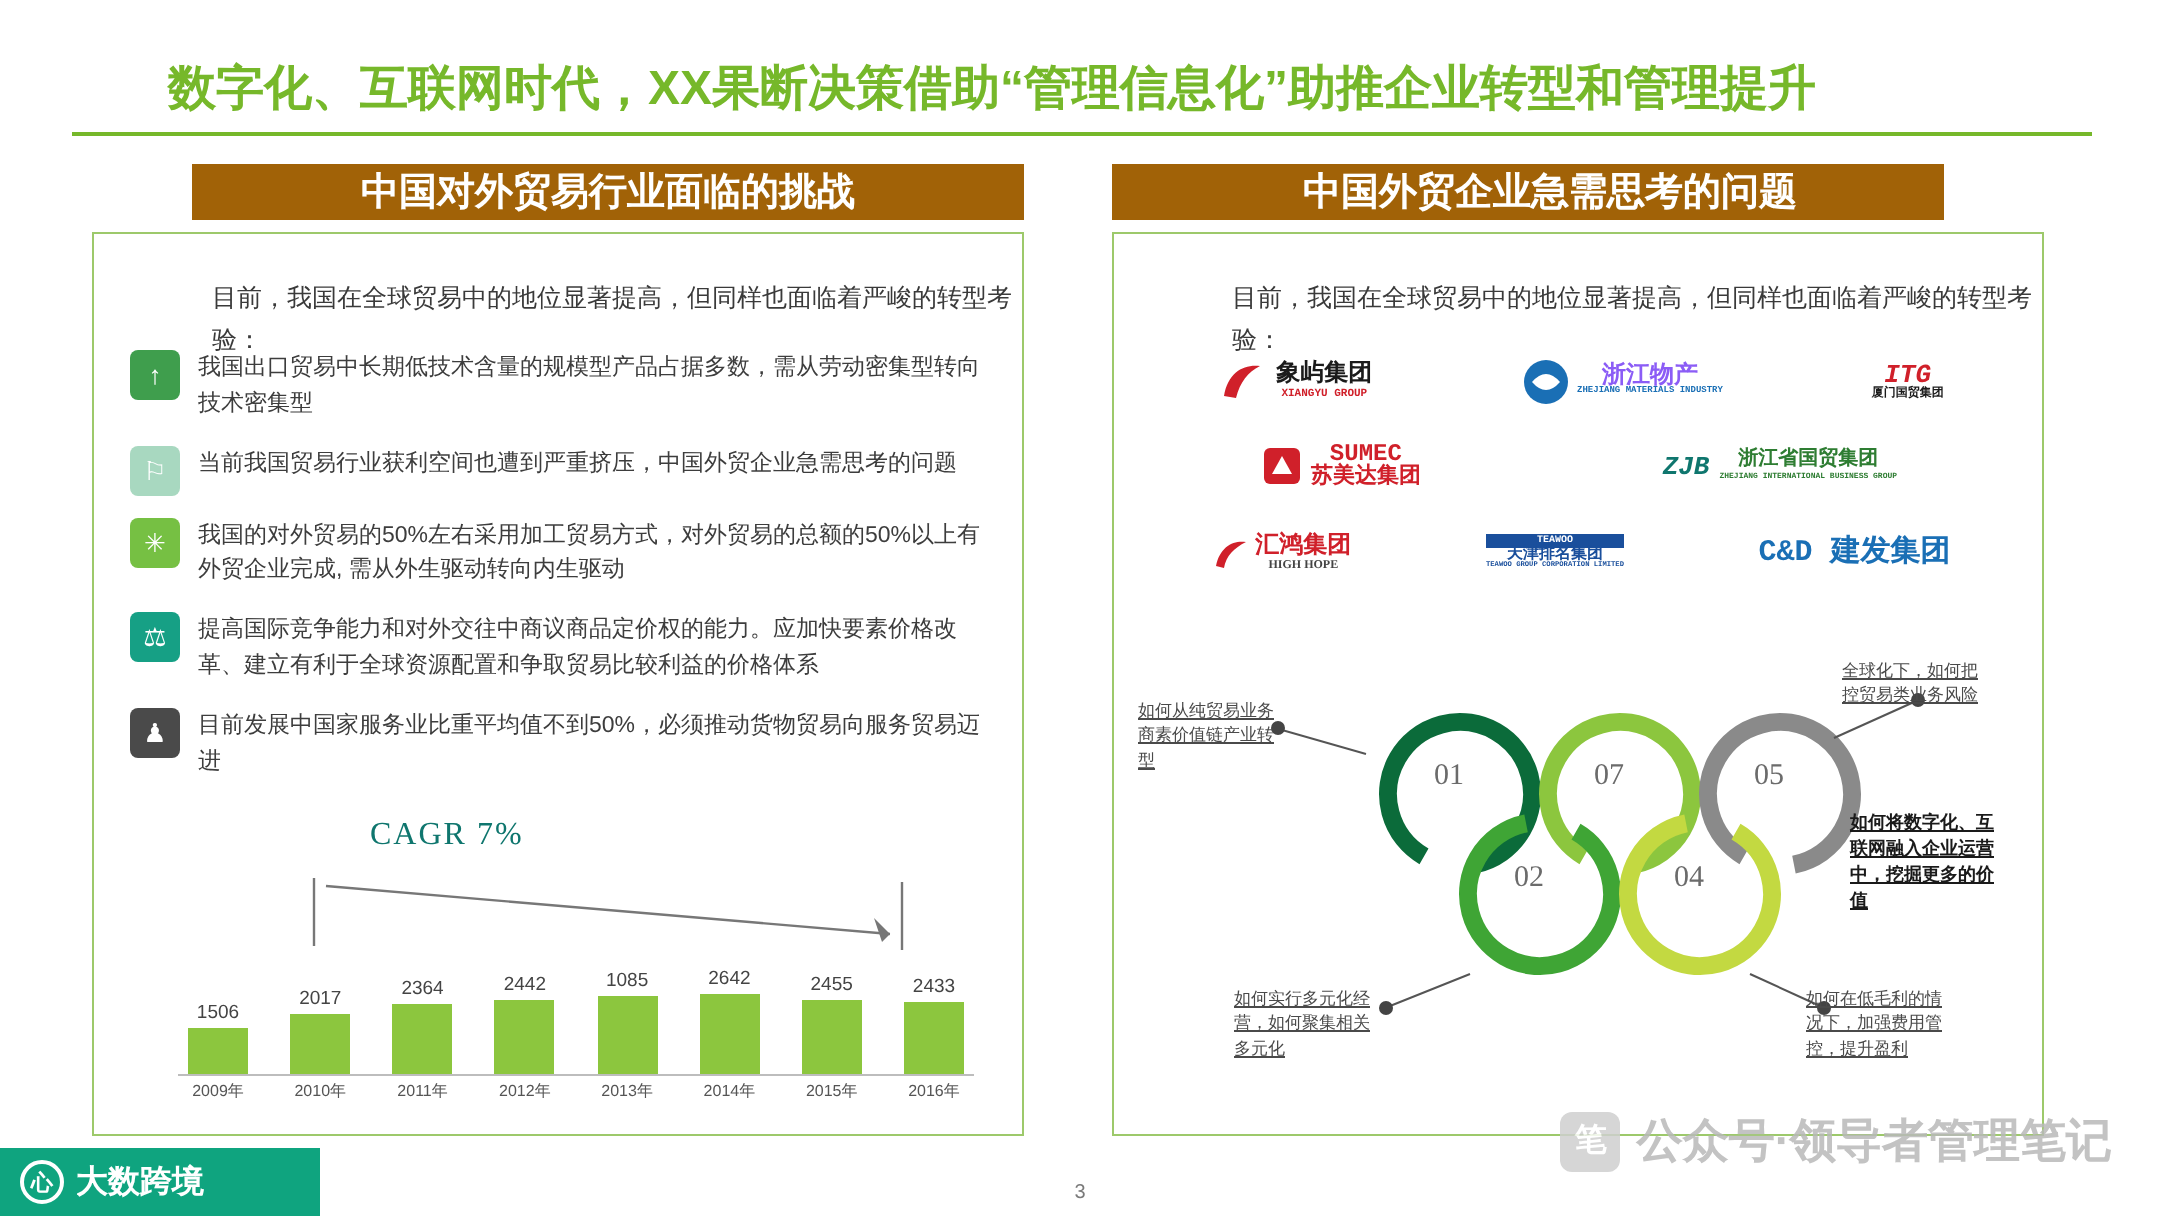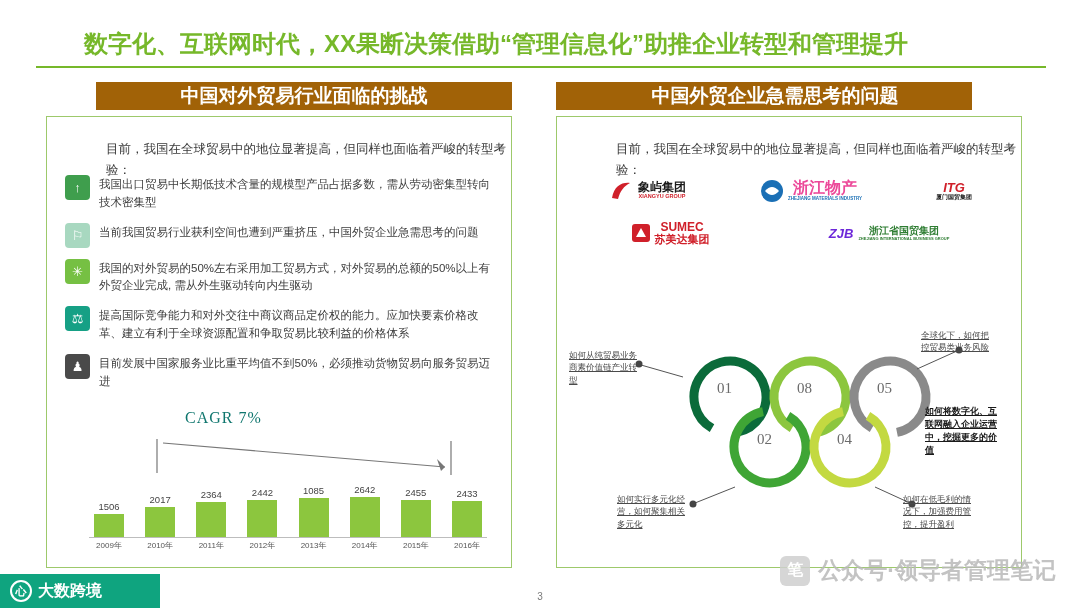--- a/index.html
+++ b/index.html
@@ -79,21 +79,21 @@
     display:flex; justify-content:space-between;
   }
   .xlabel { width:40px; text-align:center; font-size:8px; color:#555; }
 
   
   .logos {
     position:absolute; left:14px; top:52px; width:438px; height:130px;
   }
   .logo-row { display:flex; align-items:center; justify-content:space-around; height:43px; }
   .logo { display:flex; align-items:center; justify-content:center; }
-  .logo-txt { font-weight:bold; line-height:1.05; text-align:center; }
+  .logo-txt { font-weight:bold; line-height:1.05; text-align:center;font-family:Liberation Mono, monospace; }
 
   
   .rings { position:absolute; left:8px; top:190px; width:450px; height:220px; }
   .ring-label {
     position:absolute; font-size:8.5px; color:#4a4a4a; line-height:1.45; width:72px;text-decoration:underline;
   }
   .ring-label.bold { font-weight:bold; color:#1a1a1a; font-size:9px; width:78px; }
   .ring-num {
     position:absolute; font-size:15px; color:#6b6b6b; font-family:"Liberation Serif", serif;
   }
@@ -229,21 +229,21 @@
             <div class="logo-txt" style="color:#1a1a1a;font-size:12px">象屿集团</div>
             <div class="logo-txt" style="color:#d0202a;font-size:5.5px">XIANGYU GROUP</div>
           </div>
         </div>
         <div class="logo">
           <svg width="24" height="24" viewBox="0 0 24 24">
             <circle cx="12" cy="12" r="11" fill="#1a6fb5"></circle>
             <path d="M5 12 Q12 4 19 12 Q12 20 5 12Z" fill="#fff"></path>
           </svg>
           <div style="margin-left:4px">
-            <div class="logo-txt" style="color:#ec4899;font-size:16px">浙江物产</div>
+            <div class="logo-txt" style="color:#8b5cf6;font-size:12px">浙江物产</div>
             <div class="logo-txt" style="color:#1a6fb5;font-size:4.5px">ZHEJIANG MATERIALS INDUSTRY</div>
           </div>
         </div>
         <div class="logo">
           <div style="text-align:center">
             <div class="logo-txt" style="color:#d0202a;font-size:13px;font-style:italic">ITG</div>
             <div class="logo-txt" style="color:#1a1a1a;font-size:6px">厦门国贸集团</div>
           </div>
         </div>
       </div>
@@ -252,25 +252,46 @@
           <svg width="20" height="20" viewBox="0 0 20 20">
             <rect x="1" y="1" width="18" height="18" rx="3" fill="#d0202a"></rect>
             <path d="M5 14 L10 5 L15 14 Z" fill="#fff"></path>
           </svg>
           <div style="margin-left:4px">
             <div class="logo-txt" style="color:#d0202a;font-size:12px">SUMEC</div>
             <div class="logo-txt" style="color:#d0202a;font-size:11px">苏美达集团</div>
           </div>
         </div>
         <div class="logo">
-          <div class="logo-txt" style="color:#6d28d9;font-size:13px;font-style:italic;margin-right:5px">ZJB</div>
+          <div class="logo-txt" style="color:#0f766e;font-size:13px;font-style:italic;margin-right:5px">ZJB</div>
           <div style="text-align:left">
             <div class="logo-txt" style="color:#2e7d32;font-size:10px">浙江省国贸集团</div>
             <div class="logo-txt" style="color:#2e7d32;font-size:4px">ZHEJIANG INTERNATIONAL BUSINESS GROUP</div>
           </div>
+        </div>
+      </div>
+      <div class="logo-row">
+        <div class="logo">
+          <svg width="20" height="20" viewBox="0 0 20 20">
+            <path d="M3 16 C5 6 12 3 18 4 C12 7 8 11 7 17 Z" fill="#d0202a"></path>
+          </svg>
+          <div style="margin-left:3px">
+            <div class="logo-txt" style="color:#d0202a;font-size:12px">汇鸿集团</div>
+            <div class="logo-txt" style="color:#444;font-size:6px;font-family:'Liberation Serif',serif">HIGH HOPE</div>
+          </div>
+        </div>
+        <div class="logo">
+          <div style="text-align:center">
+            <div class="logo-txt" style="color:#1a4f9c;font-size:5px;background:#1a4f9c;color:#fff;padding:1px 4px">TEAWOO</div>
+            <div class="logo-txt" style="color:#1a4f9c;font-size:8px">天津排名集团</div>
+            <div class="logo-txt" style="color:#1a4f9c;font-size:3.6px">TEAWOO GROUP CORPORATION LIMITED</div>
+          </div>
+        </div>
+        <div class="logo">
+          <div class="logo-txt" style="color:#1a6fb5;font-size:15px">C&amp;D 建发集团</div>
         </div>
       </div>
     </div>
 
     <div class="rings">
       <svg width="450" height="220" viewBox="0 0 450 220">
 
         <circle cx="165" cy="90" r="36" fill="none" stroke="#0b6b3a" stroke-width="9" stroke-dasharray="200 40" transform="rotate(120 165 90)"></circle>
         <circle cx="245" cy="90" r="36" fill="none" stroke="#8cc63e" stroke-width="9" stroke-dasharray="200 40" transform="rotate(120 245 90)"></circle>
         <circle cx="325" cy="90" r="36" fill="none" stroke="#8a8a8a" stroke-width="9" stroke-dasharray="200 40" transform="rotate(120 325 90)"></circle>
@@ -282,21 +303,21 @@
           <circle cx="74" cy="57" r="3.5" fill="#444"></circle>
         <path d="M170 180 L130 196" stroke="#555" stroke-width="1"></path>
           <circle cx="128" cy="197" r="3.5" fill="#444"></circle>
         <path d="M352 62 L392 44" stroke="#555" stroke-width="1"></path>
           <circle cx="394" cy="43" r="3.5" fill="#444"></circle>
         <path d="M310 180 L345 196" stroke="#555" stroke-width="1"></path>
           <circle cx="347" cy="197" r="3.5" fill="#444"></circle>
       </svg>
 
       <div class="ring-num" style="left:152px; top:73px;">01</div>
-      <div class="ring-num" style="left:232px; top:73px;">08</div>
+      <div class="ring-num" style="left:232px; top:73px;">07</div>
       <div class="ring-num" style="left:312px; top:73px;">05</div>
       <div class="ring-num" style="left:192px; top:124px;">02</div>
       <div class="ring-num" style="left:272px; top:124px;">04</div>
 
       <div class="ring-label" style="left:52px; top:186px;">如何实行多元化经营，如何聚集相关多元化</div>
       <div class="ring-label" style="left:4px; top:42px;">如何从纯贸易业务商素价值链产业转型</div>
       <div class="ring-label" style="left:356px; top:22px;">全球化下，如何把控贸易类业务风险</div>
       <div class="ring-label" style="left:338px; top:186px;">如何在低毛利的情况下，加强费用管控，提升盈利</div>
       <div class="ring-label bold" style="left:360px; top:98px;">如何将数字化、互联网融入企业运营中，挖掘更多的价值</div>
     </div>

